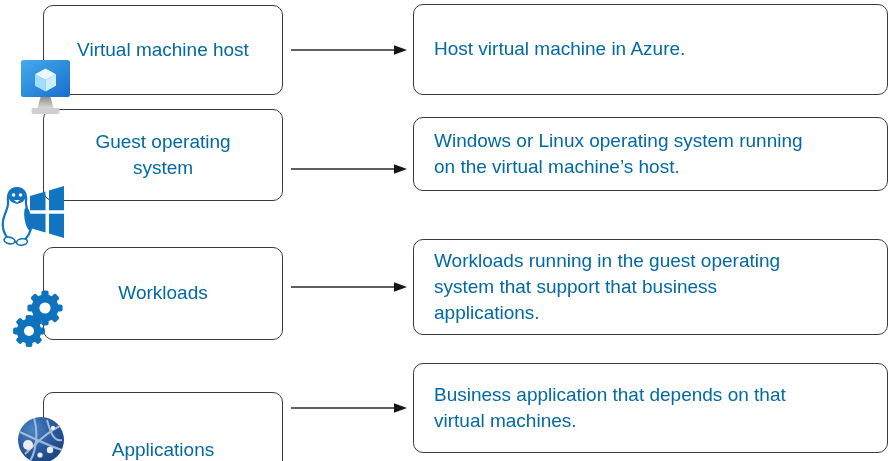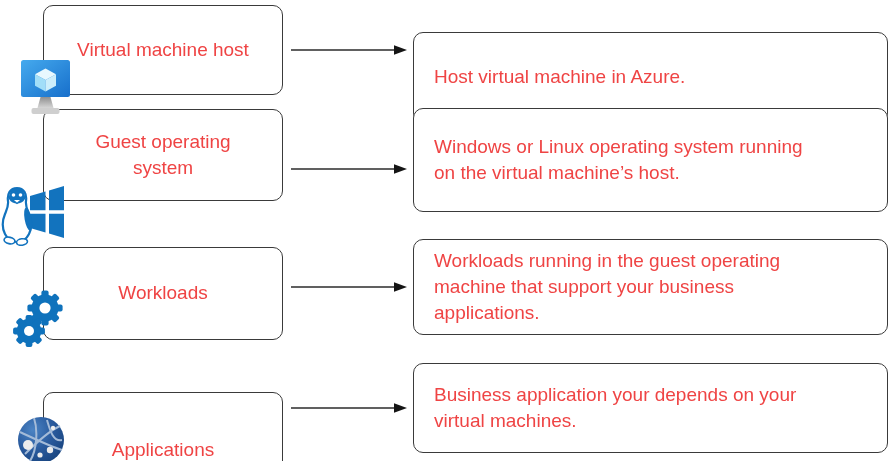--- a/index.html
+++ b/index.html
@@ -6,75 +6,75 @@
   .canvas {
     position:relative; width:894px; height:461px; background:#ffffff;
     overflow:hidden; font-family:"Liberation Sans", sans-serif;
   }
   .box {
     position:absolute; background:#ffffff; border:1.4px solid #3a3a3a;
     border-radius:10px; display:flex; align-items:center; box-sizing:border-box;
   }
   .lbox { left:43px; width:240px; justify-content:center; text-align:center; }
   .rbox { left:413px; width:475px; padding:0 24px 0 20px; text-align:left; }
-  .txt  { font-size:19px; color:#ef4444; line-height:1.38; white-space:pre-line; }
+  .txt  { font-size:19px; color:#0369a1; line-height:1.38; white-space:pre-line; }
   .arrow { position:absolute; left:290px; }
   .icon  { position:absolute; }
 </style>
 </head>
 <body>
 
 <div class="canvas">
 
   <div class="box lbox" style="top:5px; height:90px;">
     <span class="txt">Virtual machine host</span>
   </div>
   <svg class="arrow" style="top:43px;" width="118" height="14">
     <line x1="1" y1="7" x2="105" y2="7" stroke="#2b2b2b" stroke-width="1.5"></line>
     <polygon points="104,2.2 117,7 104,11.8" fill="#151515"></polygon>
   </svg>
-  <div class="box rbox" style="top:4px; height:91px;margin-top:28px;">
+  <div class="box rbox" style="top:4px; height:91px;">
     <span class="txt">Host virtual machine in Azure.</span>
   </div>
 
   <div class="box lbox" style="top:109px; height:92px;">
     <span class="txt">Guest operating
 system</span>
   </div>
   <svg class="arrow" style="top:162px;" width="118" height="14">
     <line x1="1" y1="7" x2="105" y2="7" stroke="#2b2b2b" stroke-width="1.5"></line>
     <polygon points="104,2.2 117,7 104,11.8" fill="#151515"></polygon>
   </svg>
-  <div class="box rbox" style="top:108px; height:104px;">
+  <div class="box rbox" style="top:117px; height:74px;">
     <span class="txt">Windows or Linux operating system running
 on the virtual machine’s host.</span>
   </div>
 
   <div class="box lbox" style="top:241px; height:93px;margin-top:6px;">
     <span class="txt">Workloads</span>
   </div>
   <svg class="arrow" style="top:280px;" width="118" height="14">
     <line x1="1" y1="7" x2="105" y2="7" stroke="#2b2b2b" stroke-width="1.5"></line>
     <polygon points="104,2.2 117,7 104,11.8" fill="#151515"></polygon>
   </svg>
   <div class="box rbox" style="top:239px; height:96px;">
     <span class="txt">Workloads running in the guest operating
-machine that support your business
+system that support that business
 applications.</span>
   </div>
 
   <div class="box lbox" style="top:369px; height:116px;margin-top:23px;">
     <span class="txt">Applications</span>
   </div>
   <svg class="arrow" style="top:401px;" width="118" height="14">
     <line x1="1" y1="7" x2="105" y2="7" stroke="#2b2b2b" stroke-width="1.5"></line>
     <polygon points="104,2.2 117,7 104,11.8" fill="#151515"></polygon>
   </svg>
   <div class="box rbox" style="top:363px; height:90px;">
-    <span class="txt">Business application your depends on your
+    <span class="txt">Business application that depends on that
 virtual machines.</span>
   </div>
 
   <svg class="icon" style="left:19px; top:57px;" width="54" height="62" viewBox="0 0 54 62">
     <defs>
       <linearGradient id="gVm" x1="0" y1="0" x2="1" y2="1">
         <stop offset="0" stop-color="#45aaee"></stop>
           <stop offset="1" stop-color="#176fcb"></stop>
       </linearGradient>
       <linearGradient id="gStand" x1="0" y1="0" x2="0" y2="1">

